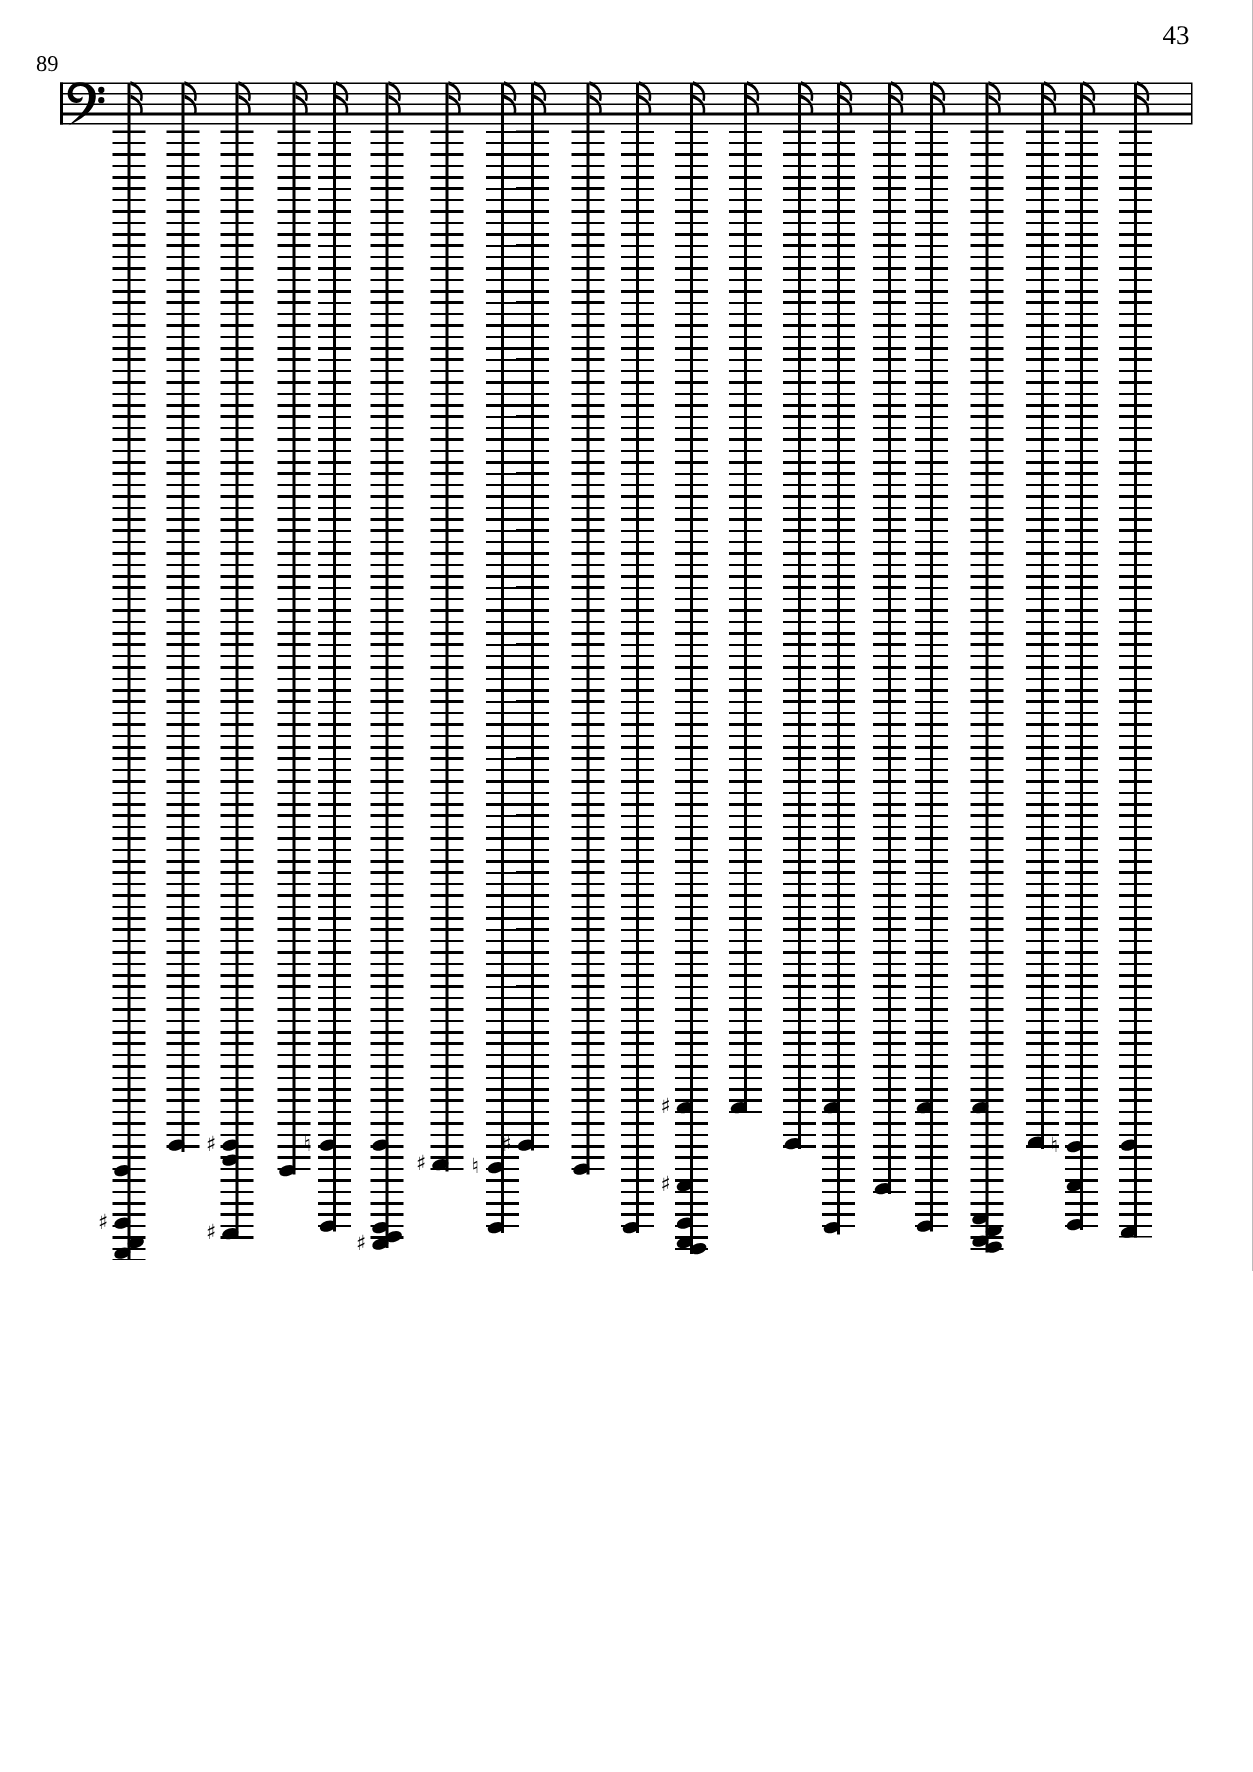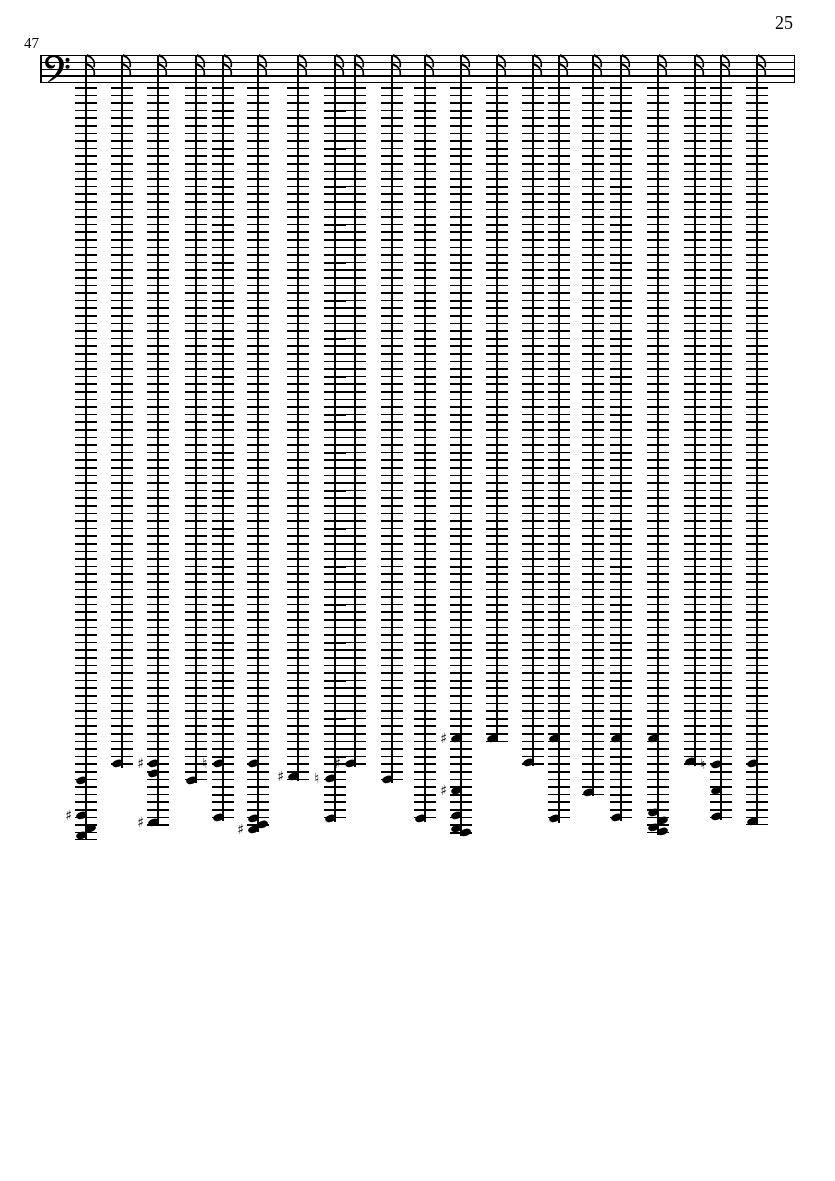--- a/index.html
+++ b/index.html
@@ -37,22 +37,22 @@
     position: absolute; z-index: 5; color:#000;
     font-family: "DejaVu Sans", sans-serif;
     font-size: 14px; line-height: 14px; font-weight: bold;
   }
   .clef { position: absolute; z-index: 4; }
 </style>
 </head>
 <body>
 
 <div class="page">
-  <div class="page-number">25</div>
-  <div class="measure-number">47</div>
+  <div class="page-number">43</div>
+  <div class="measure-number">89</div>
   <div id="staff-layer">
       <div class="staff-line" style="left: 40px; top: 55px; width: 754px;"></div>
       <div class="staff-line" style="left: 40px; top: 61.75px; width: 754px;"></div>
       <div class="staff-line" style="left: 40px; top: 68.5px; width: 754px;"></div>
       <div class="staff-line" style="left: 40px; top: 75.25px; width: 754px;"></div>
       <div class="staff-line" style="left: 40px; top: 82px; width: 754px;"></div>
       <div class="barline" style="left: 40px; top: 55px; height: 28.4px;"></div>
       <div class="barline" style="left: 793.5px; top: 55px; height: 28.4px;"></div>
       <svg viewBox="0 0 34 36" width="31" height="33" class="clef" style="left: 42px; top: 53px;">
         <path fill="#000" d="M12 2 C19.5 2 24 6.2 24 12.2 C24 21.5 15 28.5 4 33.5 C12.5 26.5 19 20 19 12.6 C19 7.4 16.4 4.6 12.8 4.6 C9.5 4.6 7 6.8 7 9.6 C7 12 8.8 13.8 11.2 13.8 C12.5 13.8 13.6 13.2 14.3 12.3 C14.8 15.2 12.4 17 9.9 17 C6.1 17 3.4 14.2 3.4 10.5 C3.4 5.5 7.2 2 12 2 Z"></path>

